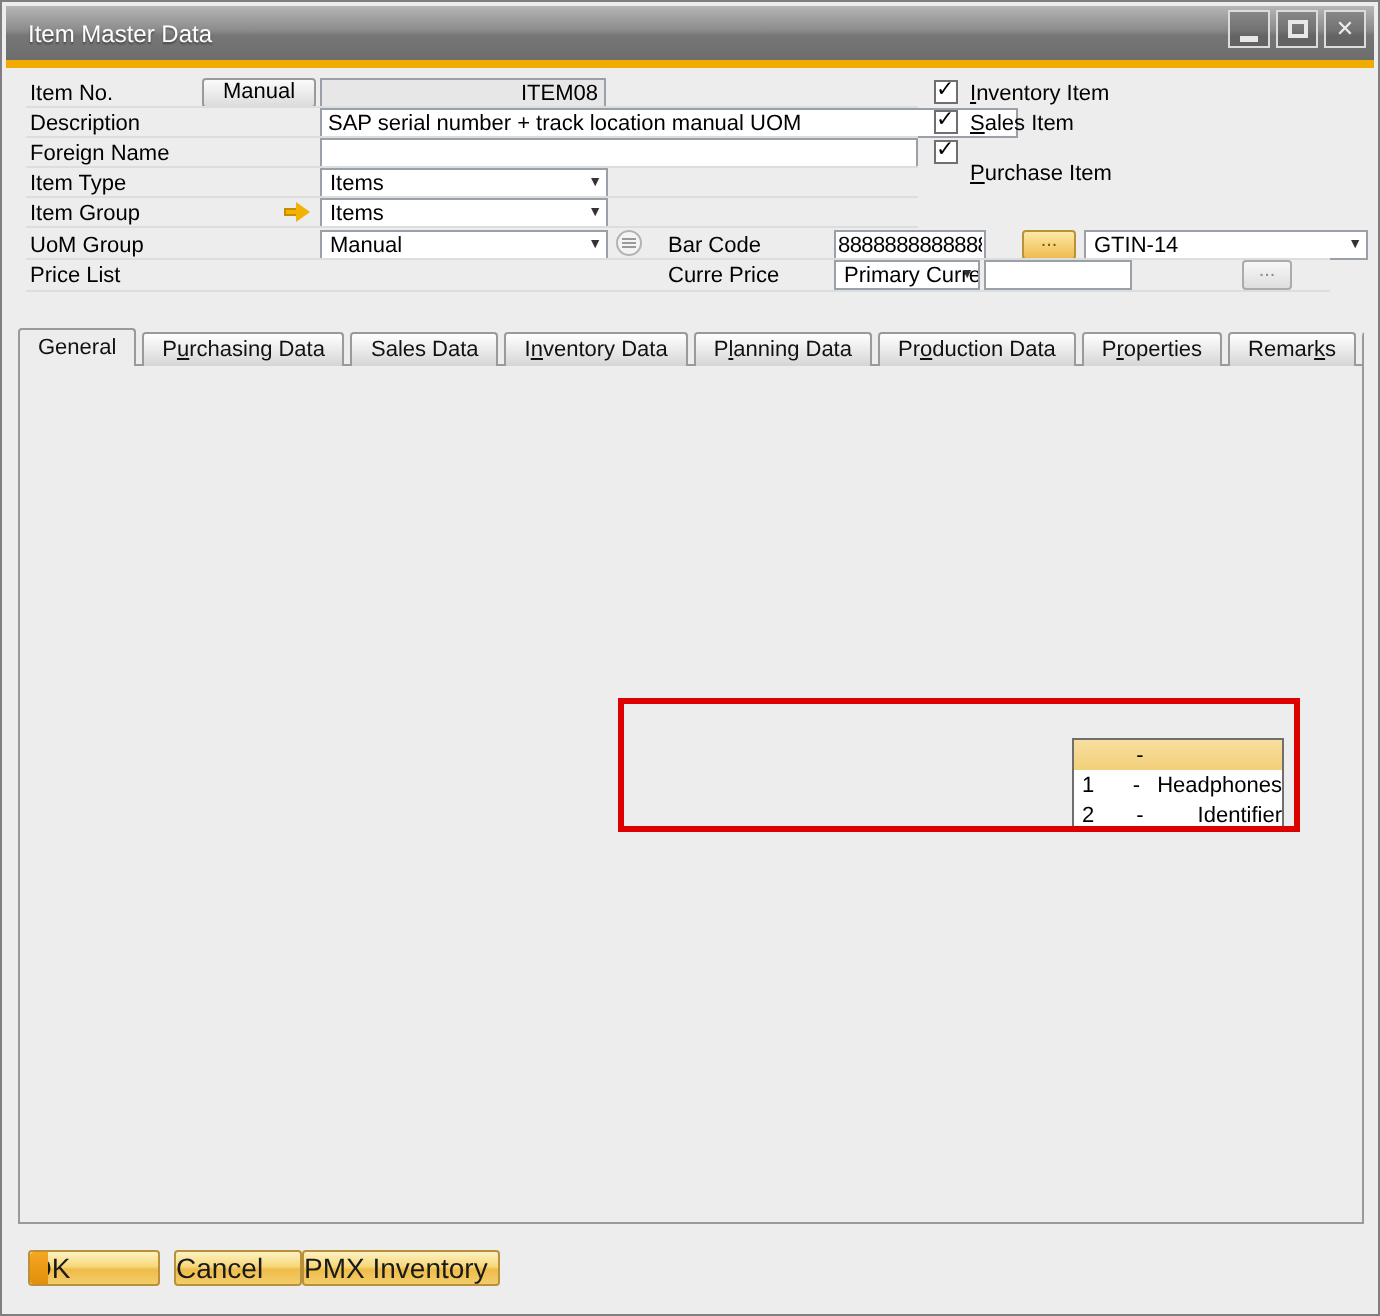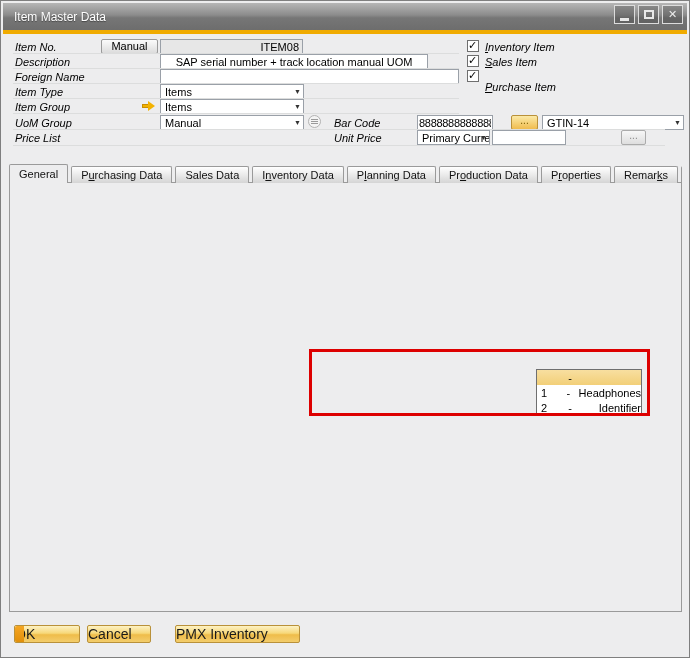--- a/index.html
+++ b/index.html
@@ -8,21 +8,21 @@
        font-family:"Liberation Sans","DejaVu Sans",sans-serif;overflow:hidden;}
   .titlebar{position:absolute;left:2px;top:2px;width:684px;height:27px;
        background:linear-gradient(#b6b6b6,#8b8b8b 45%,#767676 55%,#6d6d6d);display:flex;align-items:center;}
   .title{color:#fff;font-size:12px;padding-left:11px;text-shadow:0 1px 1px rgba(0,0,0,.4);}
   .winbtns{position:absolute;right:6px;top:4px;display:flex;gap:3px;}
   .winbtn{width:21px;height:19px;border:1px solid #dcdcdc;background:rgba(70,70,70,.35);
        display:flex;align-items:center;justify-content:center;color:#ececec;font-size:11px;cursor:default;}
   .glyph-min{width:9px;height:3px;background:#e8e8e8;margin-top:9px;}
   .glyph-max{width:10px;height:9px;border:2px solid #e8e8e8;}
   .goldline{position:absolute;left:2px;top:29px;width:684px;height:4px;background:#f0ab00;}
-  .lbl{position:absolute;font-size:11px;line-height:13px;color:#000;white-space:nowrap;font-style:italic;}
+  .lbl{position:absolute;font-size:11px;line-height:13px;color:#000;white-space:nowrap;}
   .uhead{text-decoration:underline;}
   .inp{position:absolute;height:15px;border:1px solid #9aa0a8;background:#fff;font-family:inherit;
        font-size:11px;padding:0 3px;outline:none;color:#000;}
   .inp.gray{background:#e7e7e7;}
   .cmb{position:absolute;height:15px;border:1px solid #9aa0a8;background:#fff;font-size:11px;
        line-height:13px;padding:1px 14px 0 4px;white-space:nowrap;overflow:hidden;color:#000;}
   .arr{position:absolute;right:2px;top:3px;font-size:7px;color:#333;line-height:7px;}
   .btn-gray{position:absolute;height:15px;border:1px solid #9a9a9a;border-radius:2px;
        background:linear-gradient(#fbfbfb,#dcdcdc);font-size:11px;line-height:12px;text-align:center;}
   .cb{position:absolute;width:12px;height:12px;border:1px solid #6f6f6f;background:#fff;}
@@ -87,21 +87,21 @@
         <span>✕</span>
       </div>
   </div>
   <div class="goldline"></div>
 
   <span class="lbl" style="left:14px;top:40px">Item No.</span>
   <div class="btn-gray" style="left:100px;top:38px;width:57px">Manual</div>
   <input class="inp gray" style="left: 159px; top: 38px; width: 143px; text-align: right;" value="ITEM08">
 
   <span class="lbl" style="left:14px;top:55px">Description</span>
-  <input class="inp" style="left: 159px; top: 53px; width: 268px; text-align: center;" value="SAP serial number + track location manual UOM">
+  <input class="inp" style="left: 159px; top: 53px; width: 349px;" value="SAP serial number + track location manual UOM">
 
   <span class="lbl" style="left:14px;top:70px">Foreign Name</span>
   <input class="inp" style="left: 159px; top: 68px; width: 299px;" value="">
 
   <span class="lbl" style="left:14px;top:85px">Item Type</span>
   <div class="cmb" style="left:159px;top:83px;width:144px">
     <span>Items</span>
     <span class="arr">▼</span>
   </div>
 
@@ -127,21 +127,21 @@
   <span class="lbl" style="left:333px;top:116px">Bar Code</span>
   <input class="inp" style="left: 416px; top: 114px; width: 76px; padding: 0px 1px; letter-spacing: -0.3px;" value="88888888888884">
   <div class="browse-gold" style="left:510px;top:114px;width:27px">...</div>
   <div class="cmb" style="left:541px;top:114px;width:142px">
     <span>GTIN-14</span>
     <span class="arr">▼</span>
   </div>
 
   <span class="lbl" style="left:14px;top:131px">Price List</span>
 
-  <span class="lbl" style="left:333px;top:131px">Unit Price</span>
+  <span class="lbl" style="left:333px;top:131px">Curre Price</span>
   <div class="cmb" style="left:416px;top:129px;width:73px;padding-right:11px">
     <span>Primary Curre</span>
     <span class="arr">▼</span>
   </div>
   <input class="inp" style="left: 491px; top: 129px; width: 74px;" value="">
   <div class="browse-gray" style="left:620px;top:129px;width:25px">...</div>
 
   <div class="cb on" style="left:466px;top:39px">
       <span class="tick">✓</span>
     </div>
@@ -285,17 +285,17 @@
   <input class="inp" style="left: 518px; top: 457px; width: 145px;" value="">
   <div class="sep" style="left:183px;top:471px;width:480px"></div>
 
   <div class="gbtn" style="left:13px;top:624px;width:66px">
     <i class="defstripe"></i>
     <span>OK</span>
   </div>
   <div class="gbtn" style="left:86px;top:624px;width:64px">
     <span>Cancel</span>
   </div>
-  <div class="gbtn" style="left:174px;top:624px;width:125px">
+  <div class="gbtn" style="left:150px;top:624px;width:99px">
     <span>PMX Inventory</span>
   </div>
 
 </div>
 
 </body></html>

